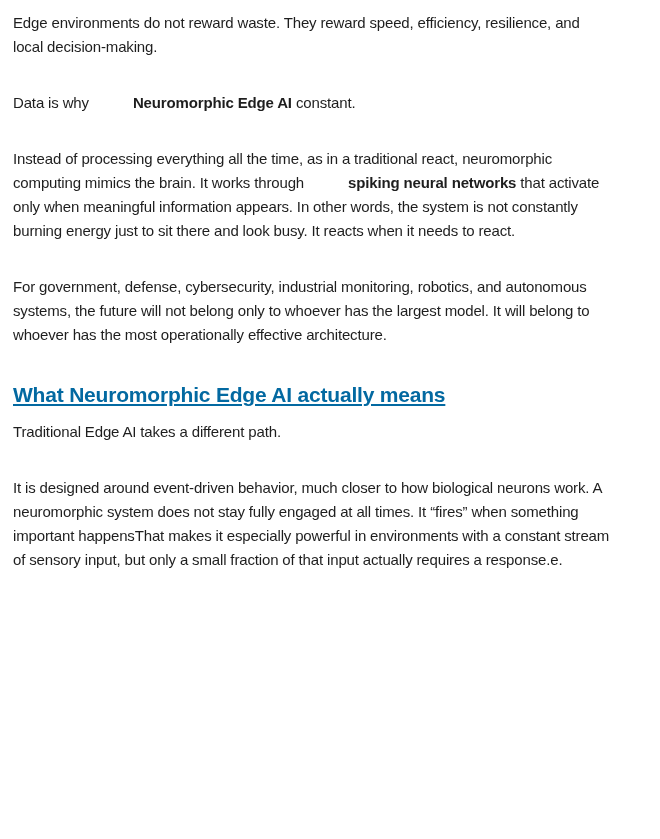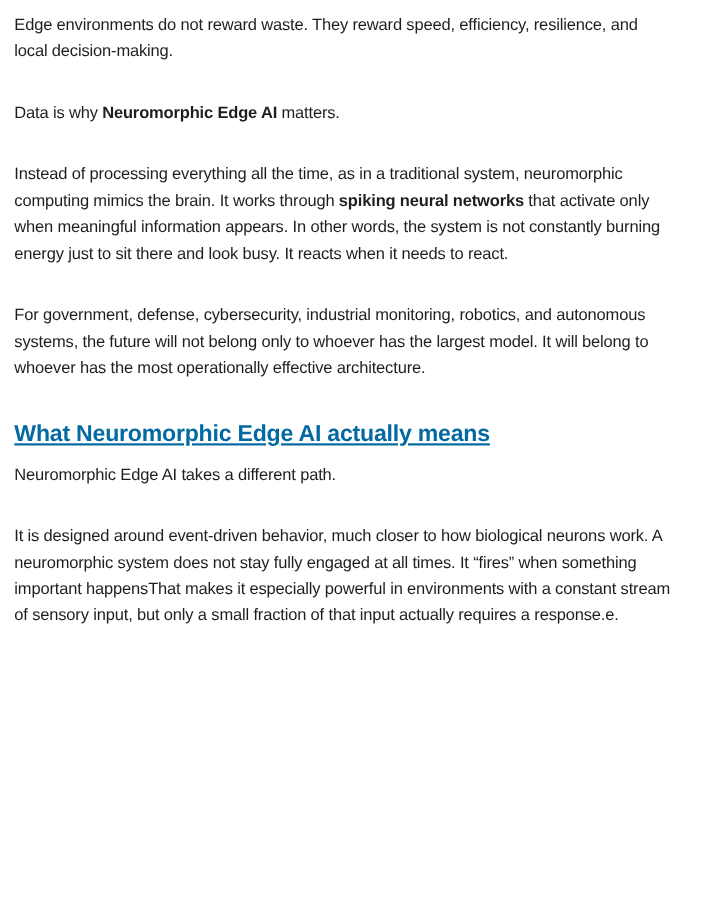--- a/index.html
+++ b/index.html
@@ -23,48 +23,49 @@
     line-height: 24px;
     letter-spacing: -0.15px;
     color: #1e1e1e;
     -webkit-font-smoothing: antialiased;
   }
   .article p {
     margin: 0 0 32px 0;
   }
   .article strong {
     font-weight: 700;
+    margin-left: 40px;
   }
   .article h2 {
     font-family: "Liberation Sans", sans-serif;
     font-size: 21px;
     line-height: 28px;
     font-weight: 700;
     letter-spacing: -0.2px;
     color: #0369a1;
     margin: 34px 0 11px 0;
     text-decoration: underline;
   }
 </style>
 </head>
 <body>
 
 <main class="page">
   <article class="article">
 
     <p>Edge environments do not reward waste. They reward speed, efficiency, resilience, and local decision-making.</p>
 
-    <p><span>Data is why </span><strong>Neuromorphic Edge AI</strong><span> matters.</span></p>
+    <p><span>Data is why </span><strong>Neuromorphic Edge AI</strong><span> constant.</span></p>
 
-    <p><span>Instead of processing everything all the time, as in a traditional system, neuromorphic computing mimics the brain. It works through </span><strong>spiking neural networks</strong><span> that activate only when meaningful information appears. In other words, the system is not constantly burning energy just to sit there and look busy. It reacts when it needs to react.</span></p>
+    <p><span>Instead of processing everything all the time, as in a traditional react, neuromorphic computing mimics the brain. It works through </span><strong>spiking neural networks</strong><span> that activate only when meaningful information appears. In other words, the system is not constantly burning energy just to sit there and look busy. It reacts when it needs to react.</span></p>
 
     <p>For government, defense, cybersecurity, industrial monitoring, robotics, and autonomous systems, the future will not belong only to whoever has the largest model. It will belong to whoever has the most operationally effective architecture.</p>
 
     <h2>What Neuromorphic Edge AI actually means</h2>
 
 
-    <p>Neuromorphic Edge AI takes a different path.</p>
+    <p>Traditional Edge AI takes a different path.</p>
 
     <p>It is designed around event-driven behavior, much closer to how biological neurons work. A neuromorphic system does not stay fully engaged at all times. It “fires” when something important happensThat makes it especially powerful in environments with a constant stream of sensory input, but only a small fraction of that input actually requires a response.e.</p>
 
 
   </article>
 </main>
 
 </body></html>

